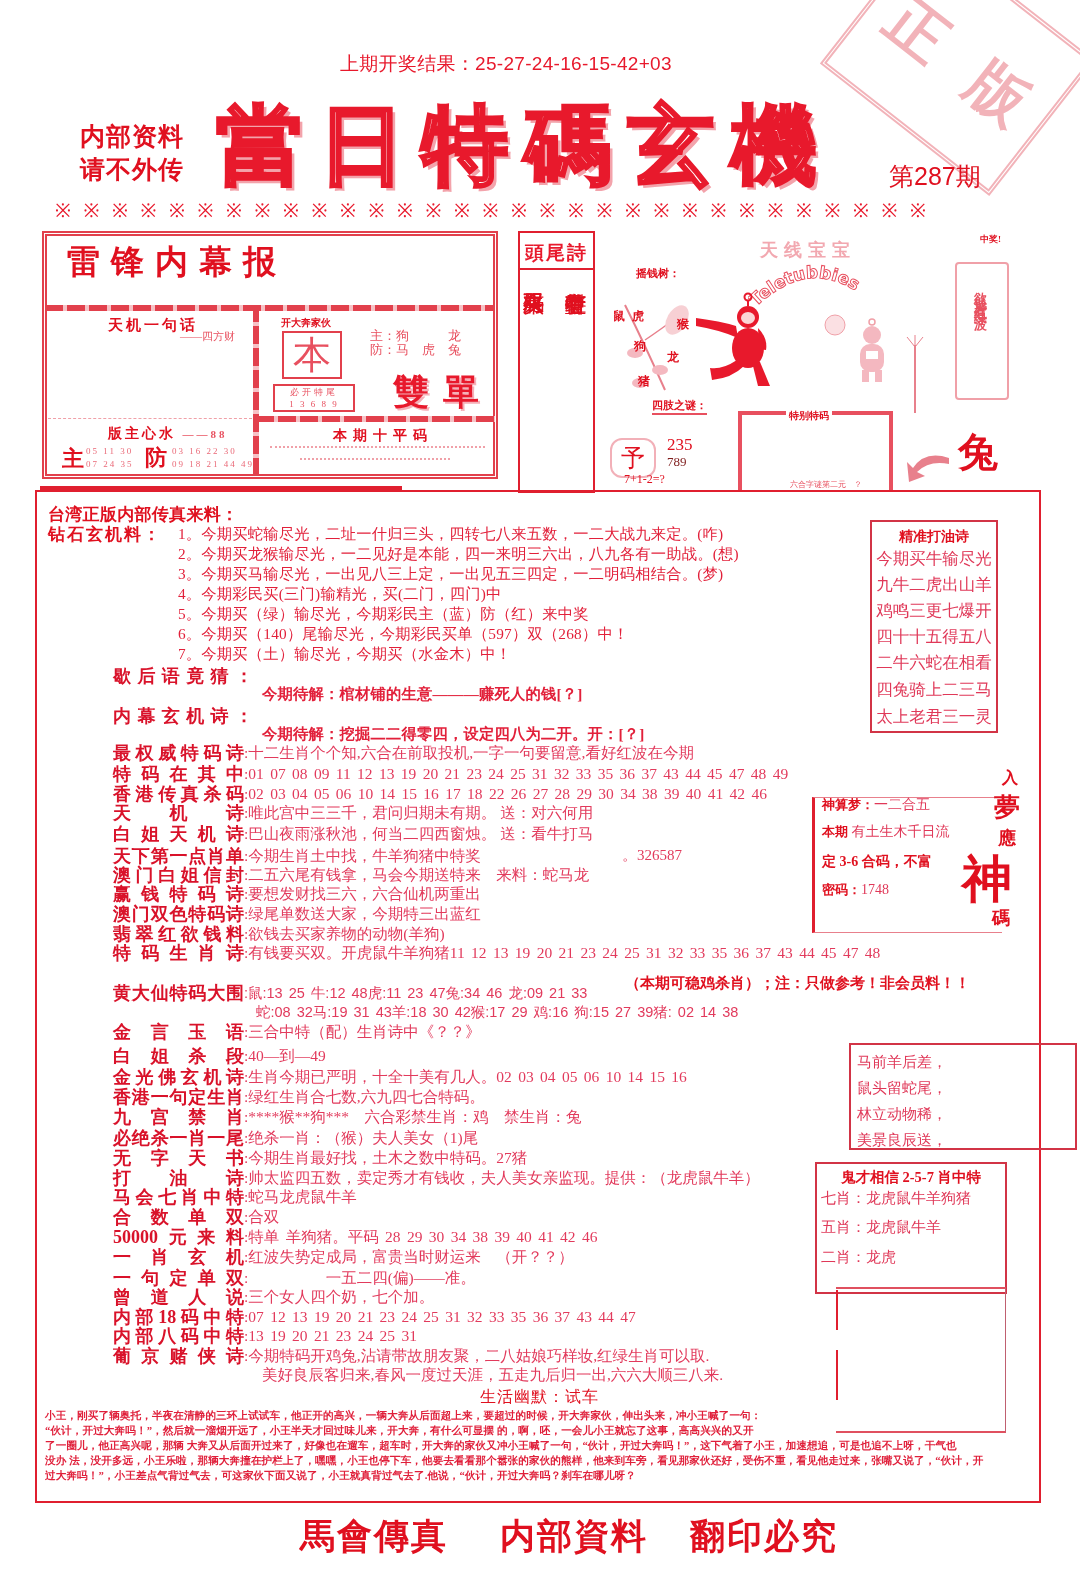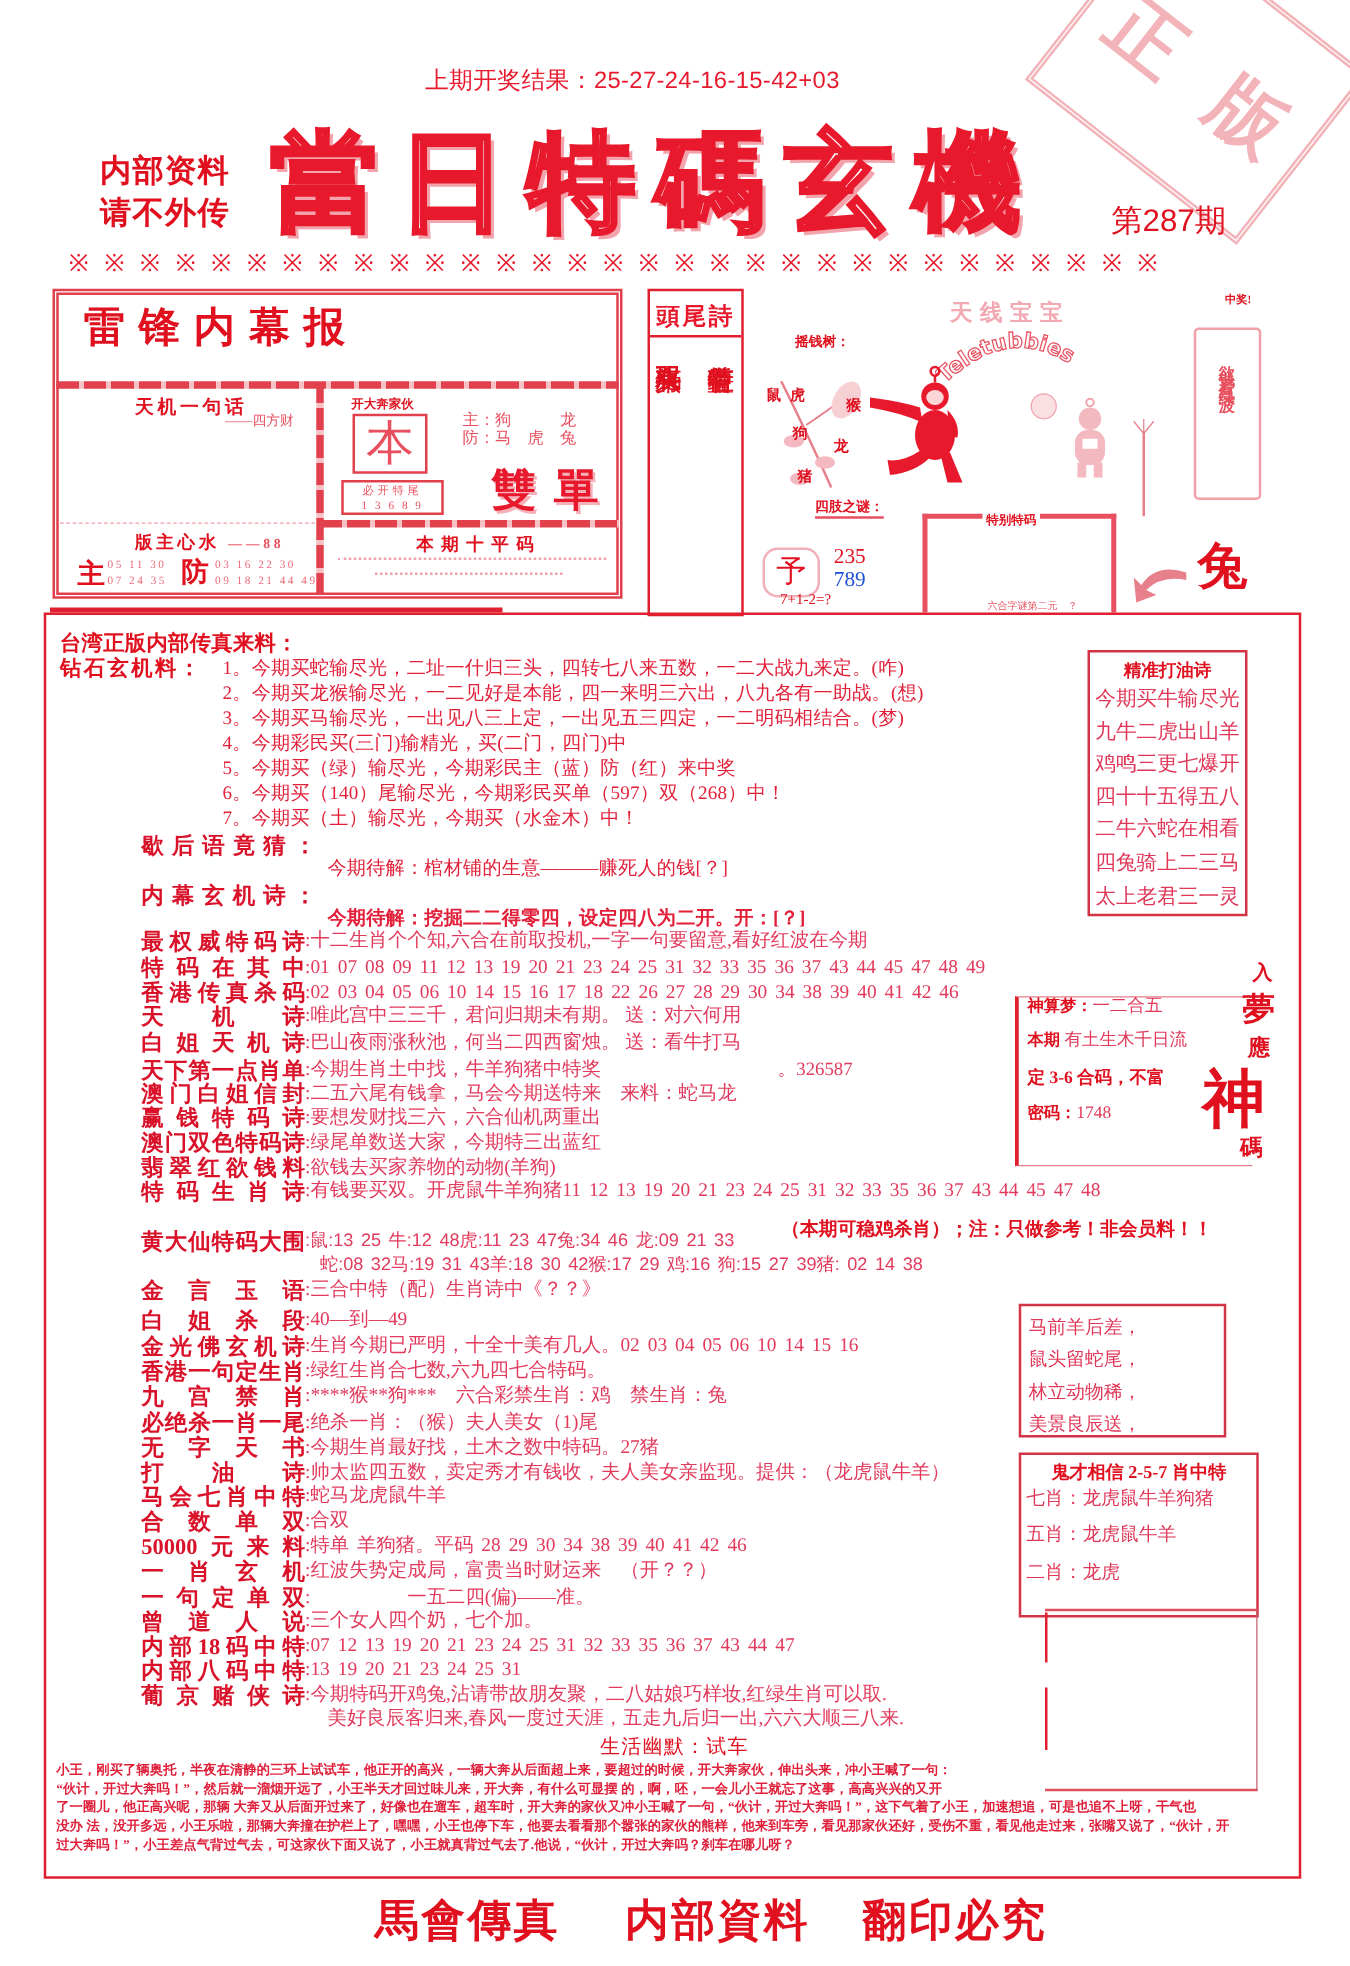--- a/index.html
+++ b/index.html
@@ -152,21 +152,21 @@
     <line x1="10" y1="10" x2="10" y2="78" stroke="#e8808c" stroke-width="2"></line>
     <path d="M10 12 L2 2 M10 12 L18 2 M10 12 L10 0" stroke="#e8808c"></path>
   </svg>
 <div class="abs lbl" style="left:980px;top:233px;font-size:9px">中奖!</div>
 <div class="abs banner"></div>
 <div class="abs vcol" style="left:972px;top:282px;font-size:13px;line-height:16px;letter-spacing:5px;font-weight:bold;color:#e8505f">欲钱看红绿波</div>
 
 <div class="abs lbl" style="left:652px;top:398px;font-size:11px;border-bottom:2px solid #e8505f">四肢之谜：</div>
 <div class="abs octa">予</div>
 <div class="abs" style="left:667px;top:435px;font-size:17px;color:#e0101f">235</div>
-<div class="abs" style="left:667px;top:454px;font-size:17px;color:#1d4ed8">789</div>
+<div class="abs" style="left:667px;top:454px;font-size:13px;color:#7f1d1d">789</div>
 <div class="abs" style="left:624px;top:472px;font-size:12px;color:#e0101f">7+1-2=?</div>
 <div class="abs midbox"></div>
 <div class="abs lbl" style="left:786px;top:409px;background:#fff;padding:0 3px;font-size:10px">特别特码</div>
 <div class="abs small" style="left:790px;top:479px;font-size:8px">六合字谜第二元　？</div>
 <svg class="abs" style="left:905px;top:450px" width="48" height="34">
     <path d="M44 8 Q20 0 8 18 L2 12 L4 32 L20 26 L12 22 Q24 10 44 14Z" fill="#e8808c"></path>
   </svg>
 <div class="abs" style="left:958px;top:425px;font-size:40px;font-weight:bold;color:#e0101f">兔</div>
 
 <div class="abs frame"></div>
@@ -175,21 +175,21 @@
 <div class="abs intro" style="left:48px;top:523px;letter-spacing:2px">钻石玄机料：</div>
 <div class="abs item" style="top:524px">1。今期买蛇输尽光，二址一什归三头，四转七八来五数，一二大战九来定。(咋)</div>
 <div class="abs item" style="top:544px">2。今期买龙猴输尽光，一二见好是本能，四一来明三六出，八九各有一助战。(想)</div>
 <div class="abs item" style="top:564px">3。今期买马输尽光，一出见八三上定，一出见五三四定，一二明码相结合。(梦)</div>
 <div class="abs item" style="top:584px">4。今期彩民买(三门)输精光，买(二门，四门)中</div>
 <div class="abs item" style="top:604px">5。今期买（绿）输尽光，今期彩民主（蓝）防（红）来中奖</div>
 <div class="abs item" style="top:624px">6。今期买（140）尾输尽光，今期彩民买单（597）双（268）中！</div>
 <div class="abs item" style="top:644px">7。今期买（土）输尽光，今期买（水金木）中！</div>
 
 <div class="row" style="top:666px"><span class="lab" style="width:140px">歇后语竟猜：</span></div>
-<div class="abs item" style="left:262px;top:684px;font-weight:normal">今期待解：棺材铺的生意———赚死人的钱[？]</div>
+<div class="abs item" style="left:262px;top:684px;font-weight:bold">今期待解：棺材铺的生意———赚死人的钱[？]</div>
 <div class="row" style="top:706px"><span class="lab" style="width:140px">内幕玄机诗：</span></div>
 <div class="abs item" style="left:262px;top:724px;font-weight:bold">今期待解：挖掘二二得零四，设定四八为二开。开：[？]</div>
 
 <div class="row" style="top:743px"><span class="lab">最权威特码诗</span><span class="val">:十二生肖个个知,六合在前取投机,一字一句要留意,看好红波在今期</span></div>
 <div class="row" style="top:764px"><span class="lab">特码在其中</span><span class="val num">:01 07 08 09 11 12 13 19 20 21 23 24 25 31 32 33 35 36 37 43 44 45 47 48 49</span></div>
 <div class="row" style="top:784px"><span class="lab">香港传真杀码</span><span class="val num">:02 03 04 05 06 10 14 15 16 17 18 22 26 27 28 29 30 34 38 39 40 41 42 46</span></div>
 <div class="row" style="top:803px"><span class="lab">天机诗</span><span class="val">:唯此宫中三三千，君问归期未有期。 送：对六何用</span></div>
 <div class="row" style="top:824px"><span class="lab">白姐天机诗</span><span class="val">:巴山夜雨涨秋池，何当二四西窗烛。 送：看牛打马</span></div>
 <div class="row" style="top:846px"><span class="lab">天下第一点肖单</span><span class="val">:今期生肖土中找，牛羊狗猪中特奖</span></div>
 <div class="abs val" style="left:622px;top:846px;font-size:15px;color:#e23a5c">。326587</div>
@@ -238,21 +238,21 @@
 <div class="abs" style="left:822px;top:796px;font-size:14px"><span class="lbl" style="font-size:13px">神算梦：</span><span style="color:#e03858">一二合五</span></div>
 <div class="abs" style="left:822px;top:823px;font-size:14px"><span class="lbl" style="font-size:13px">本期</span> <span style="color:#e03858">有土生木千日流</span></div>
 <div class="abs lbl" style="left:822px;top:853px;font-size:14px">定 3-6 合码，不富</div>
 <div class="abs" style="left:822px;top:881px;font-size:14px"><span class="lbl" style="font-size:13px">密码：</span><span style="color:#e03858">1748</span></div>
 <div class="abs" style="left:1002px;top:768px;font-size:16px;font-weight:bold;color:#e0101f">入</div>
 <div class="abs" style="left:994px;top:790px;font-size:26px;font-weight:bold;color:#e0101f">夢</div>
 <div class="abs" style="left:998px;top:826px;font-size:18px;font-weight:bold;color:#e0101f">應</div>
 <div class="abs" style="left:962px;top:846px;font-size:50px;font-weight:bold;color:#e0101f">神</div>
 <div class="abs" style="left:992px;top:906px;font-size:18px;font-weight:bold;color:#e0101f">碼</div>
 
-<div class="box" style="left:815px;top:1043px;width:166px;height:107px">
+<div class="box" style="left:849px;top:1043px;width:228px;height:107px">
   <div class="abs" style="left:6px;top:4px;font-size:15px;color:#e03858;line-height:26px">
     <div>马前羊后差，</div>
     <div>鼠头留蛇尾，</div>
     <div>林立动物稀，</div>
     <div>美景良辰送，</div>
   </div>
 </div>
 
 <div class="box" style="left:815px;top:1162px;width:192px;height:132px">
   <div class="abs lbl" style="left:0;width:188px;text-align:center;top:4px;font-size:14.5px">鬼才相信 2-5-7 肖中特</div>

